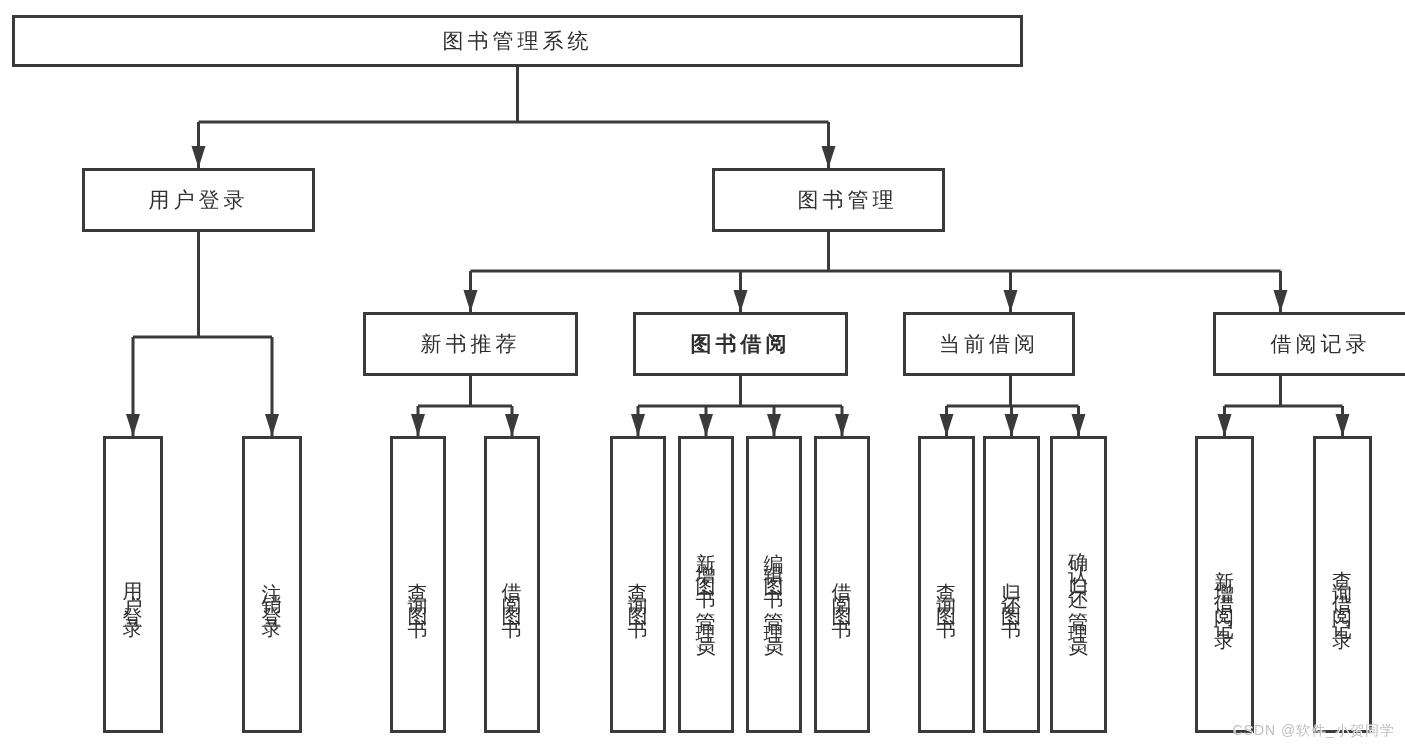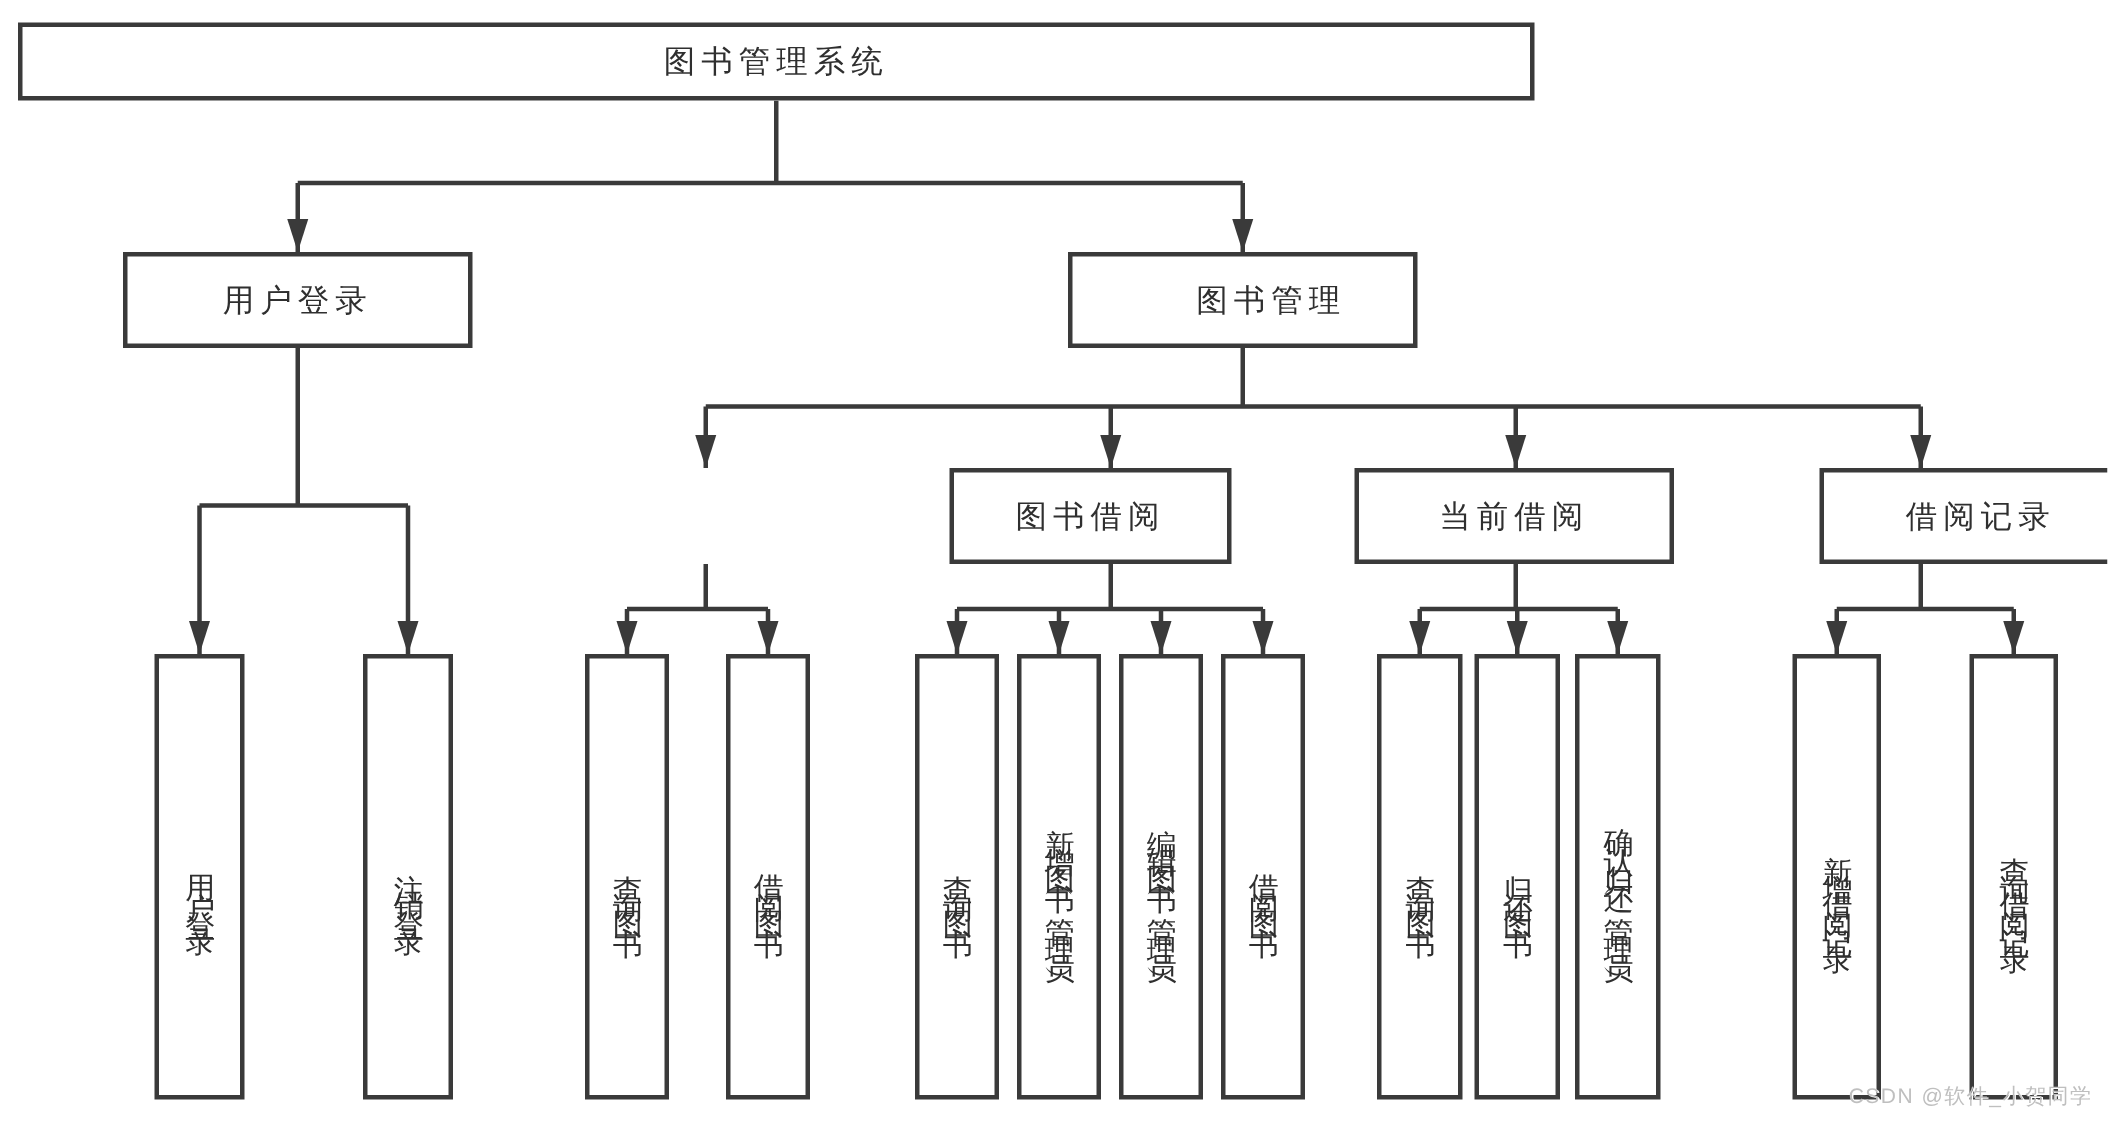--- a/index.html
+++ b/index.html
@@ -91,22 +91,23 @@
     <use href="#arr" x="1078.5" y="436"></use>
     <use href="#arr" x="1224.5" y="436"></use>
     <use href="#arr" x="1342.5" y="436"></use>
   </svg>
 
   <div class="node" style="left:12px; top:15px; width:1011px; height:52px;">图书管理系统</div>
 
   <div class="node" style="left:82px; top:168px; width:233px; height:64px;">用户登录</div>
   <div class="node" style="left:712px; top:168px; width:233px; height:64px;padding-left:38px;">图书管理</div>
 
-  <div class="node" style="left:633px; top:312px; width:188px; height:64px;">图书借阅</div>
-  <div class="node" style="left:903px; top:312px; width:213px; height:64px;">当前借阅</div>
+  <div class="node" style="left:363px; top:312px; width:215px; height:64px;">新书推荐</div>
+  <div class="node" style="left:633px; top:312px; width:215px; height:64px;font-weight:bold;">图书借阅</div>
+  <div class="node" style="left:903px; top:312px; width:172px; height:64px;">当前借阅</div>
   <div class="node" style="left:1173px; top:312px; width:215px; height:64px;margin-left:40px;">借阅记录</div>
 
   <div class="node leaf" style="left:103px; top:436px; width:60px; height:297px;">
     <span class="vtext">用户登录</span>
   </div>
   <div class="node leaf" style="left:242px; top:436px; width:60px; height:297px;">
     <span class="vtext">注销登录</span>
   </div>
 
   <div class="node leaf" style="left:390px; top:436px; width:56px; height:297px;">

